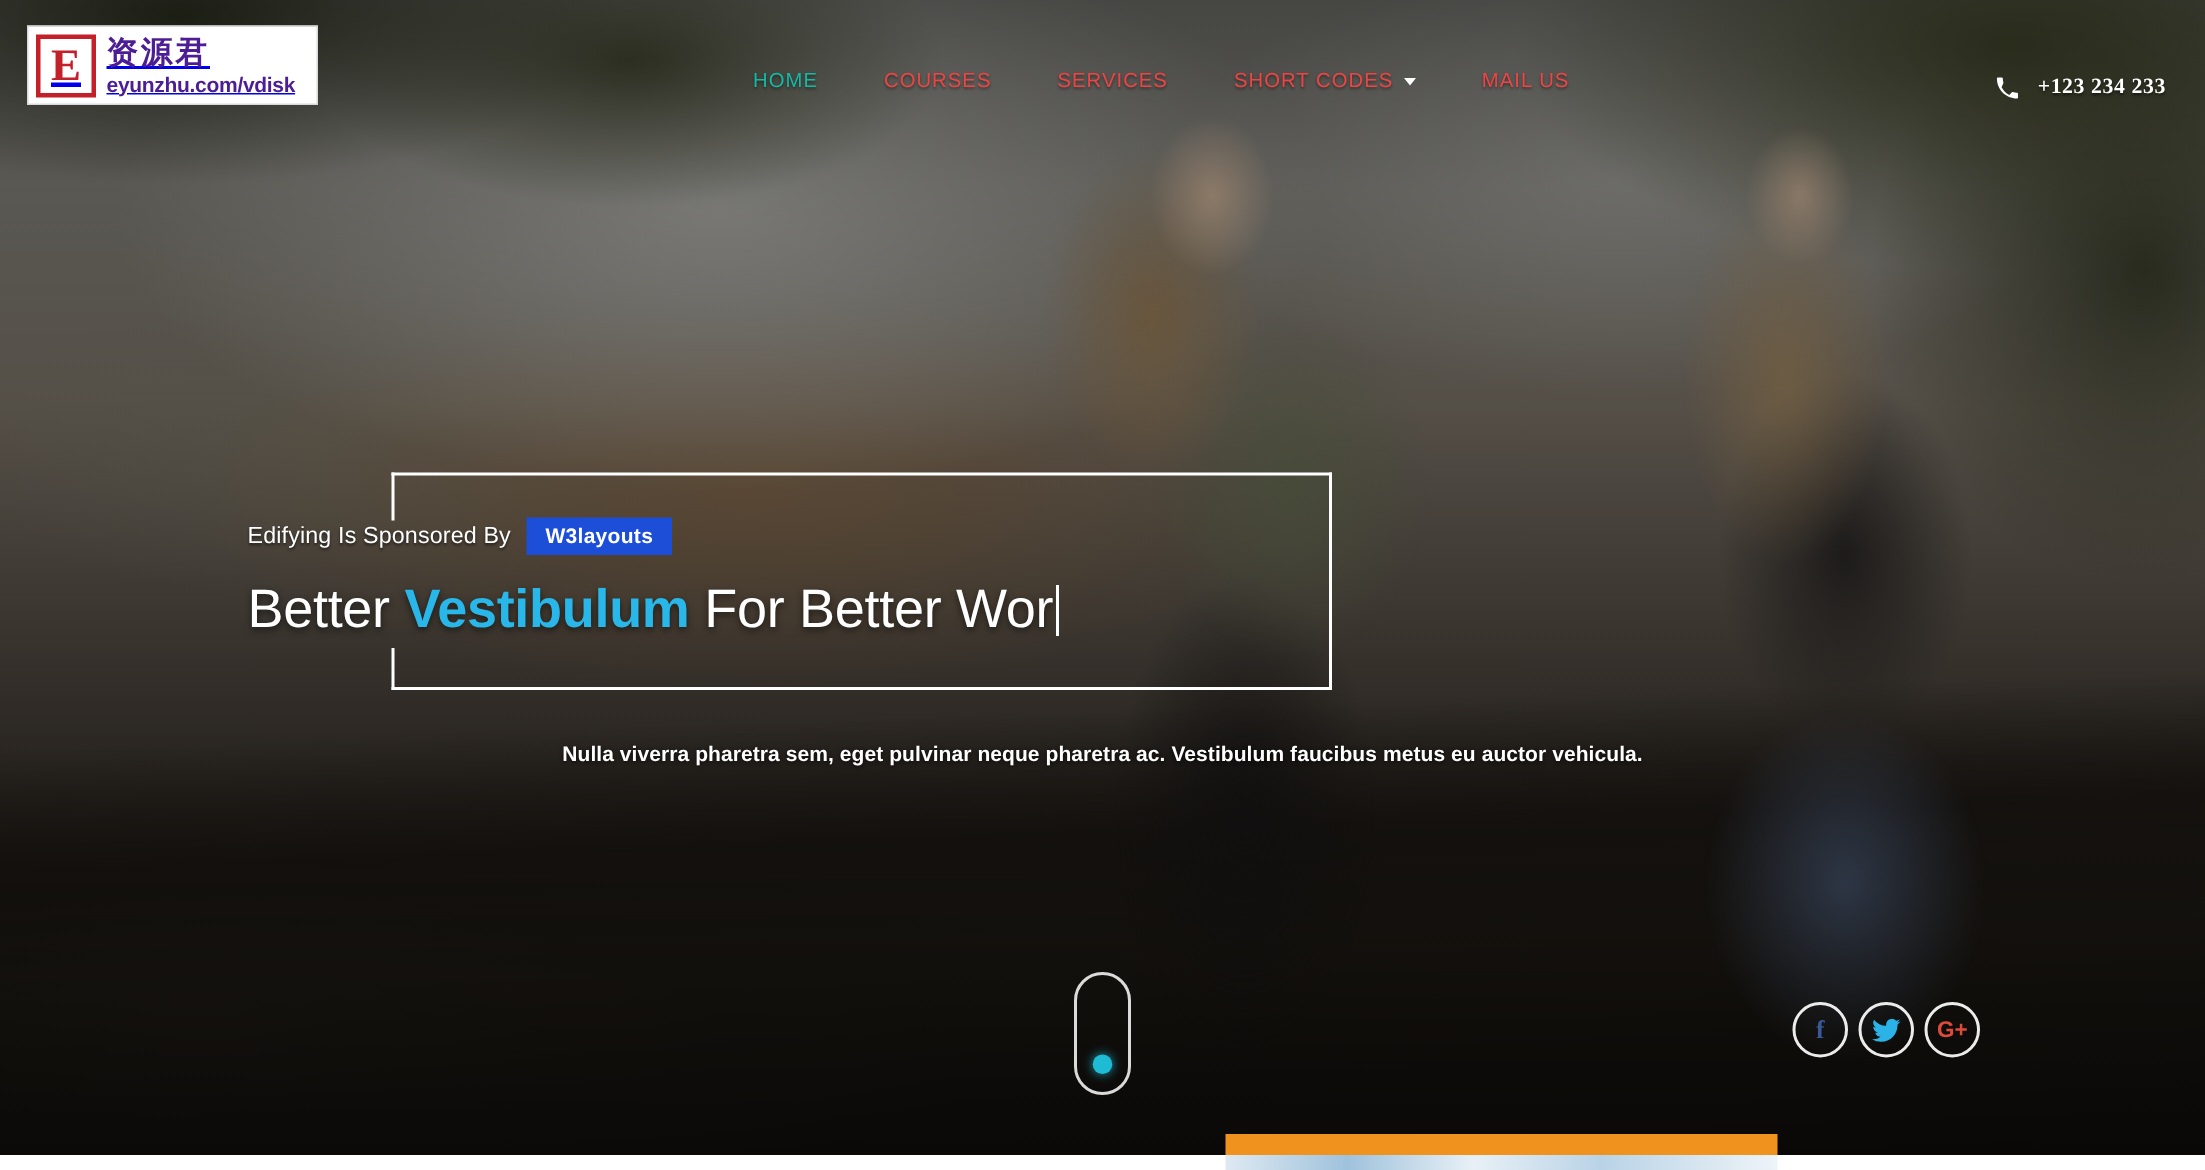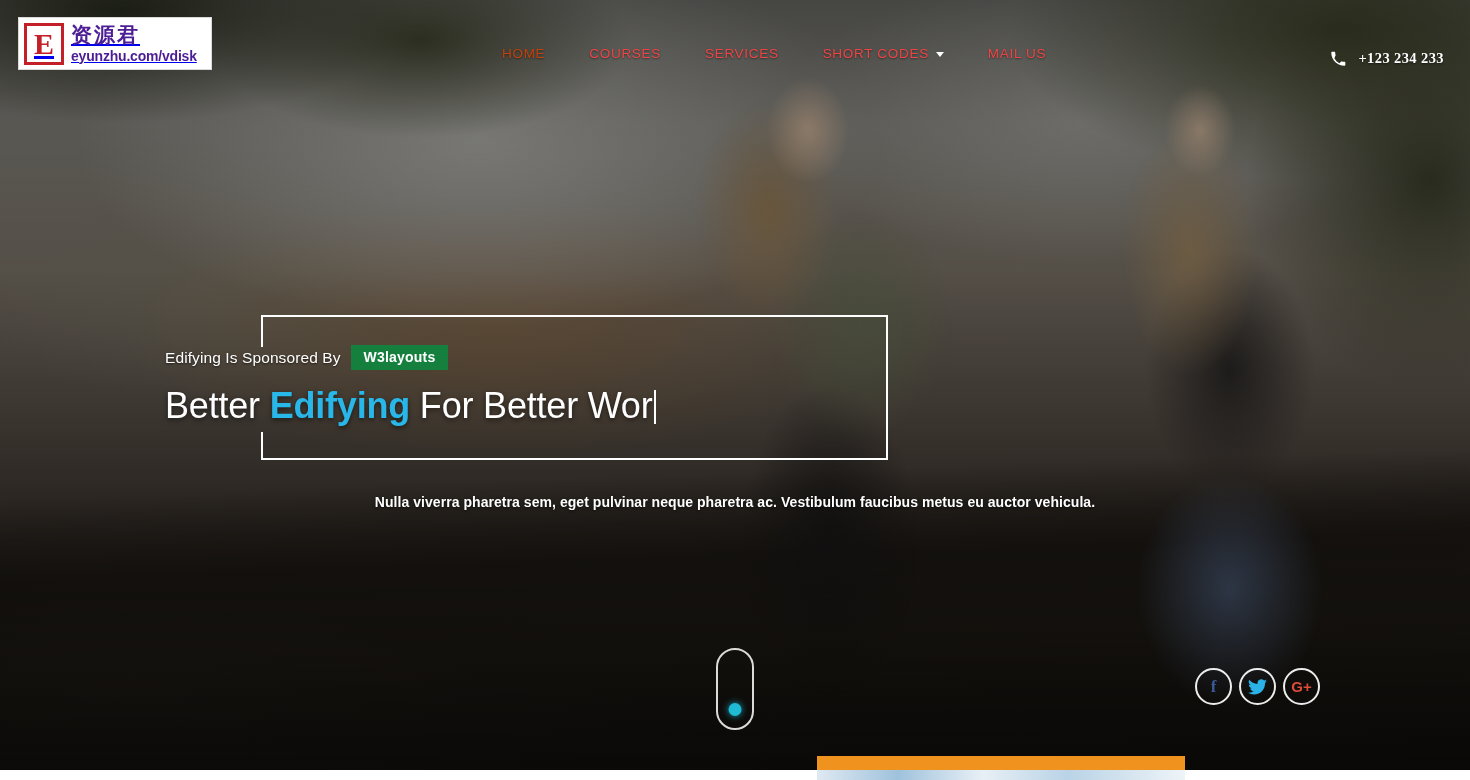--- a/index.html
+++ b/index.html
@@ -108,21 +108,21 @@
     display:flex; align-items:center; gap:0;
   }
   .nav a {
     color:#ef4444; text-decoration:none;
     font-size:13.5px; letter-spacing:.7px;
     padding:0 22px; text-transform:uppercase;
     text-shadow:0 1px 2px rgba(0,0,0,.45);
     display:inline-flex; align-items:center; gap:7px;
     white-space:nowrap;
   }
-  .nav a.active { color:#c2410c; }
+  .nav a.active { color:#14b8a6; }
   .caret {
     width:0; height:0;
     border-left:4px solid transparent;
     border-right:4px solid transparent;
     border-top:5px solid #ffffff;
     display:inline-block;
     position:relative; top:1px;
   }
 
   .phone {
@@ -157,21 +157,21 @@
   }
   .sponsor-line {
     display:flex; align-items:center; gap:10px;
     margin-bottom:15px;
   }
   .sponsor-label {
     color:#ffffff; font-size:15.5px; letter-spacing:.1px;
     text-shadow:0 1px 2px rgba(0,0,0,.6);
   }
   .sponsor-badge {
-    background:#15803d; color:#ffffff;
+    background:#1d4ed8; color:#ffffff;
     font-size:14px; font-weight:bold;
     padding:4px 13px 5px;
     display:inline-block;
     letter-spacing:.2px;
   }
   .hero-title {
     color:#ffffff;
     font-size:36px; font-weight:normal;
     letter-spacing:-.2px; line-height:1.15;
     text-shadow:0 2px 5px rgba(0,0,0,.55);
@@ -300,21 +300,21 @@
     <span class="edge edge-right"></span>
     <span class="edge edge-left-a"></span>
     <span class="edge edge-left-b"></span>
   </div>
 
   <div class="hero-text">
     <div class="sponsor-line">
       <span class="sponsor-label">Edifying Is Sponsored By</span>
       <span class="sponsor-badge">W3layouts</span>
     </div>
-    <h1 class="hero-title"><span>Better </span><span class="accent">Edifying</span><span> For Better Wor</span><i class="type-caret"></i></h1>
+    <h1 class="hero-title"><span>Better </span><span class="accent">Vestibulum</span><span> For Better Wor</span><i class="type-caret"></i></h1>
   </div>
 
   <div class="hero-sub">Nulla viverra pharetra sem, eget pulvinar neque pharetra ac. Vestibulum faucibus metus eu auctor vehicula.</div>
 
   <div class="scroll-mouse">
     <span class="scroll-dot"></span>
   </div>
 
   <div class="socials">
     <a href="#" class="social fb">

